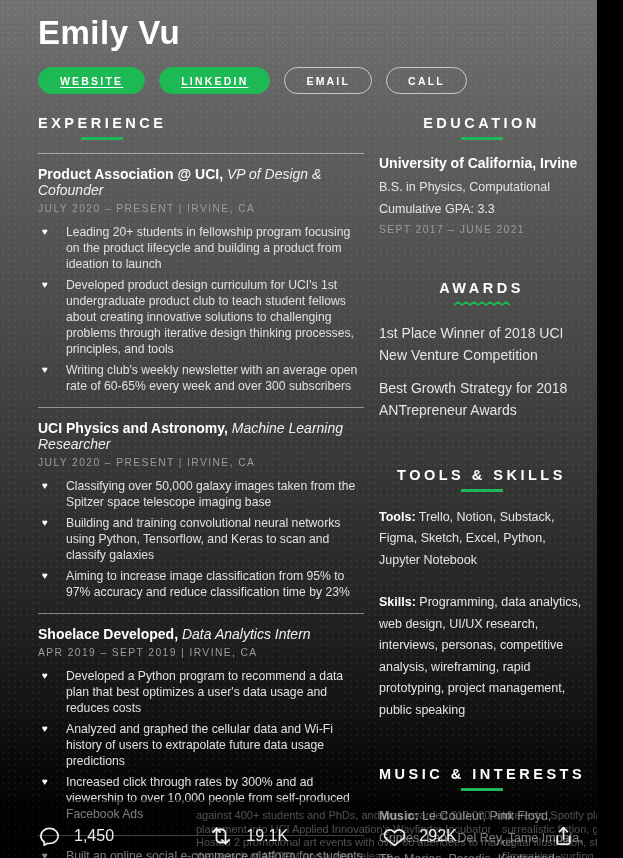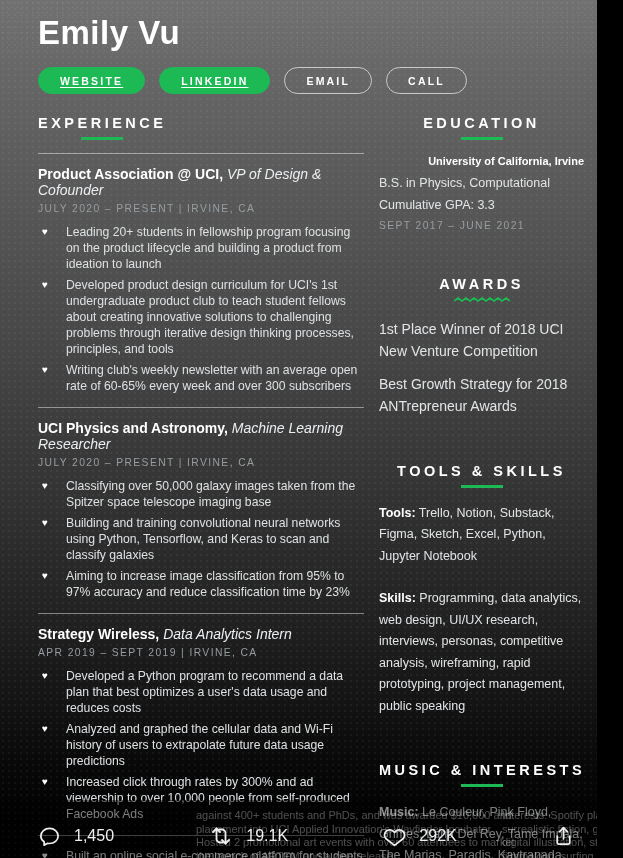--- a/index.html
+++ b/index.html
@@ -38,21 +38,21 @@
   .company{font-weight:bold;}
   .role{font-style:italic;font-weight:400;color:#eceff1;}
   .job-dates{font-size:10.3px;color:#979da1;letter-spacing:1.4px;margin-top:5px;}
   .bullets{margin-top:10px;display:flex;flex-direction:column;gap:5px;}
   .bullet{display:flex;gap:13px;font-size:12.2px;line-height:16px;color:#dde1e3;}
   .heart{color:#fff;font-size:10px;line-height:16px;width:11px;flex:none;margin-left:4px;}
 
   
   .rsec{margin-bottom:44px;text-align:center;}
   .rsec .content{text-align:left;margin-top:15px;}
-  .school{font-weight:bold;font-size:11px;color:#fff;margin-bottom:9px;text-align:right;}
+  .school{font-weight:bold;font-size:14px;color:#fff;margin-bottom:9px;}
   .edu-line{font-size:12.5px;color:#e2e5e7;margin-bottom:8px;margin-top:8px;}
   .edu-dates{font-size:10.3px;color:#979da1;letter-spacing:1.4px;margin-top:3px;}
   .award-item{font-size:14px;line-height:1.6;color:#e2e5e7;margin-bottom:10px;}
   .ls-p{margin:0 0 21px;font-size:12.5px;line-height:1.72;color:#e2e5e7;}
   .ls-p b{color:#fff;}
 
   
   .action-bar{position:absolute;left:0;right:0;bottom:0;height:58px;background:rgba(0,0,0,0.45);overflow:hidden;}
   .ghost{position:absolute;top:9px;font-size:11px;line-height:13.5px;color:rgba(255,255,255,0.30);white-space:nowrap;}
   .ghost-left{left:196px;}
@@ -132,21 +132,21 @@
               <span class="heart">♥</span>
               <span>Aiming to increase image classification from 95% to 97% accuracy and reduce classification time by 23%</span>
             </div>
         </div>
       </div>
       <div class="divider"></div>
 
       
       <div class="job">
         <div class="job-title">
-          <span class="company">Strategy Wireless,</span>
+          <span class="company">Shoelace Developed,</span>
           <span class="role">Data Analytics Intern</span>
         </div>
         <div class="job-dates">APR 2019 – SEPT 2019 | IRVINE, CA</div>
         <div class="bullets">
           <div class="bullet">
               <span class="heart">♥</span>
               <span>Developed a Python program to recommend a data plan that best optimizes a user's data usage and reduces costs</span>
             </div>
           <div class="bullet">
               <span class="heart">♥</span>

